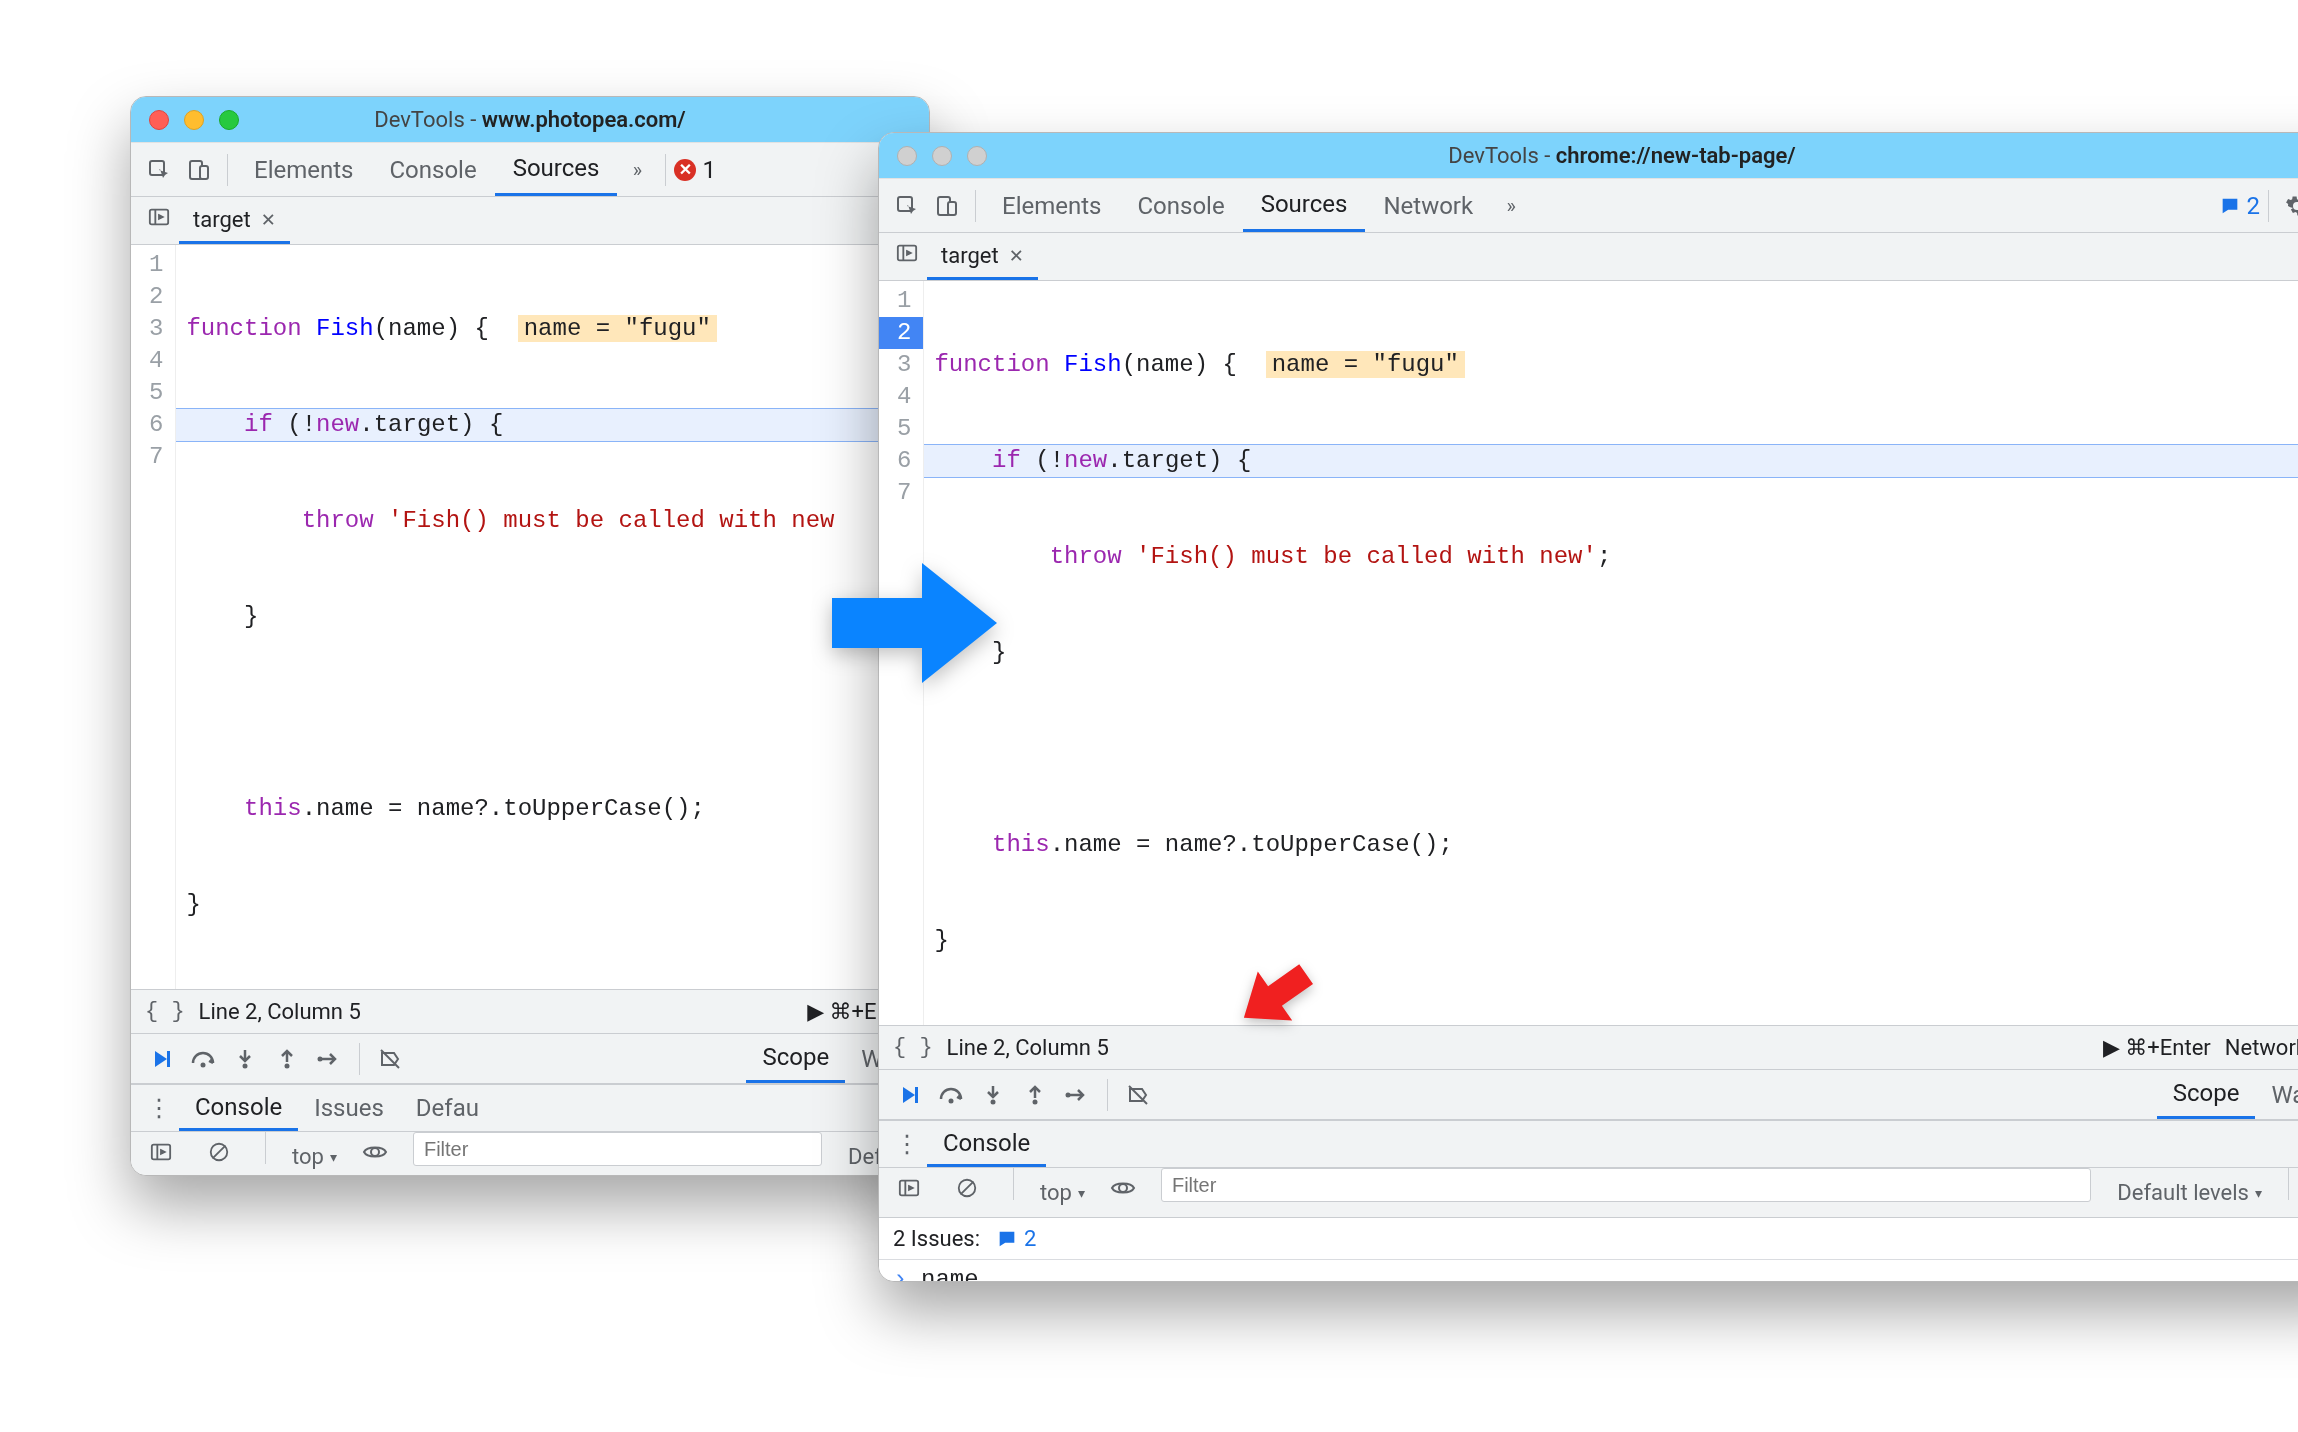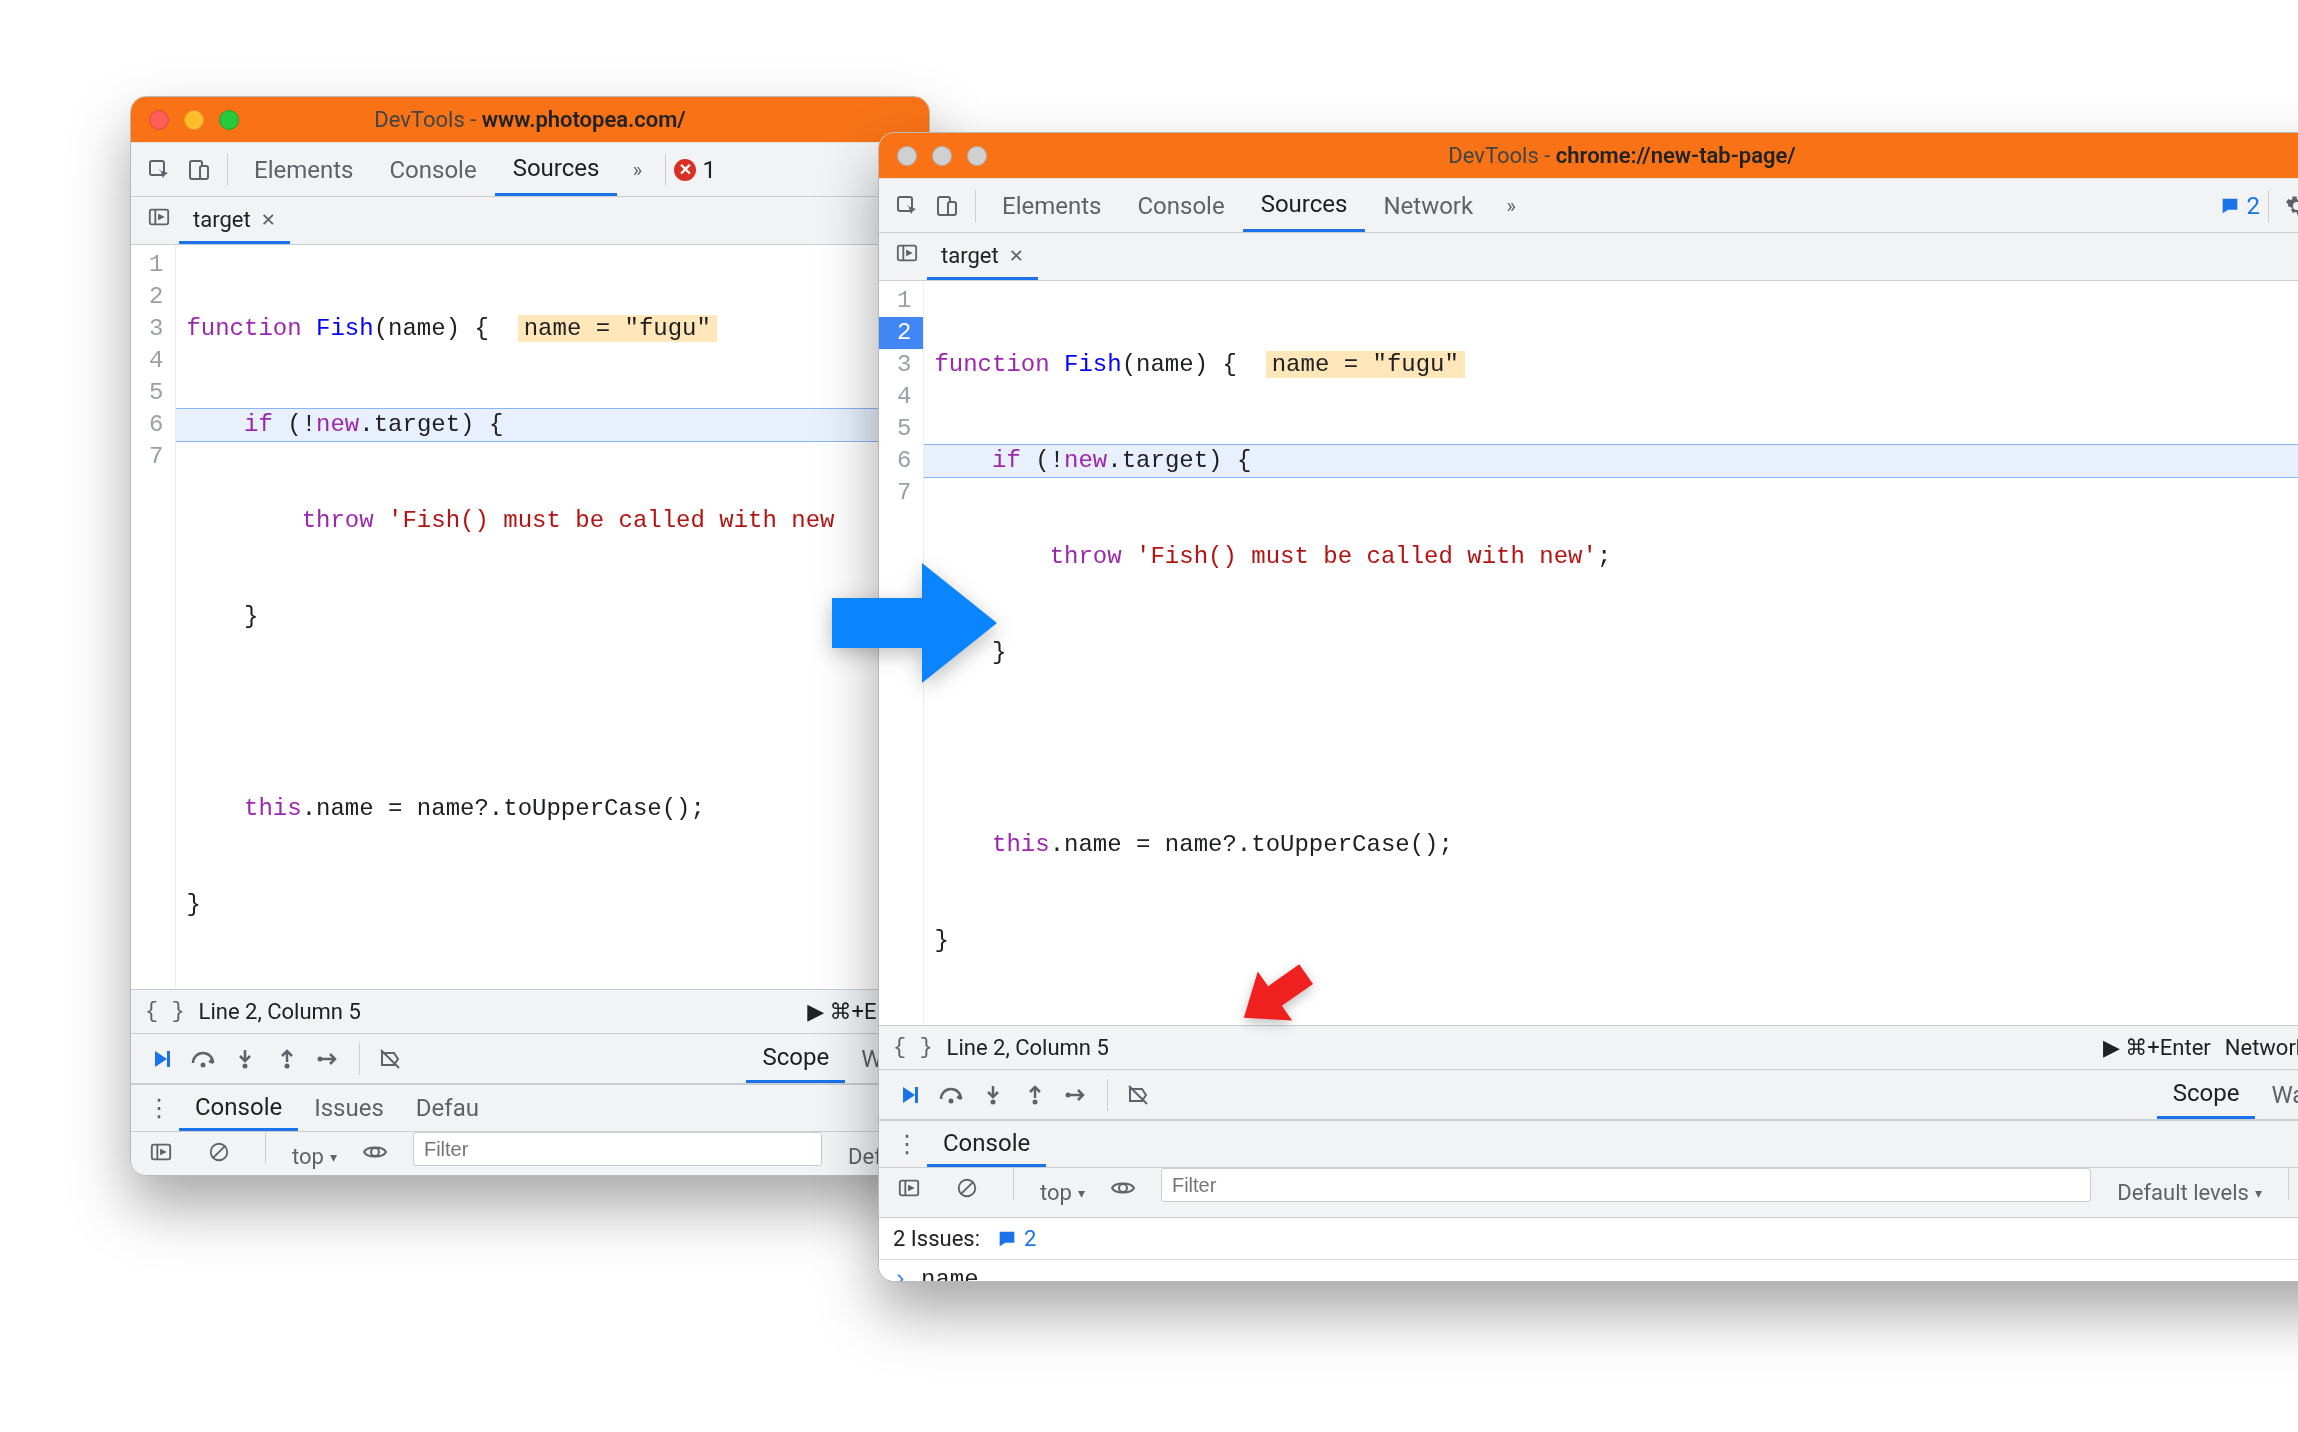--- a/index.html
+++ b/index.html
@@ -35,21 +35,21 @@
   .win {
     position: absolute;
     background: #fff;
     border: 1px solid #b8b8b8;
     border-radius: 16px;
     box-shadow: 0 30px 60px rgba(0,0,0,0.35);
     overflow: hidden;
   }
   .titlebar {
     height: 46px;
-    background: #f97316;
+    background: #7dd3fc;
     border-bottom: 1px solid #e2e2e2;
     display: flex;
     align-items: center;
     padding: 0 18px;
     position: relative;
   }
   .traffic {
     display: flex;
     gap: 15px;
   }

